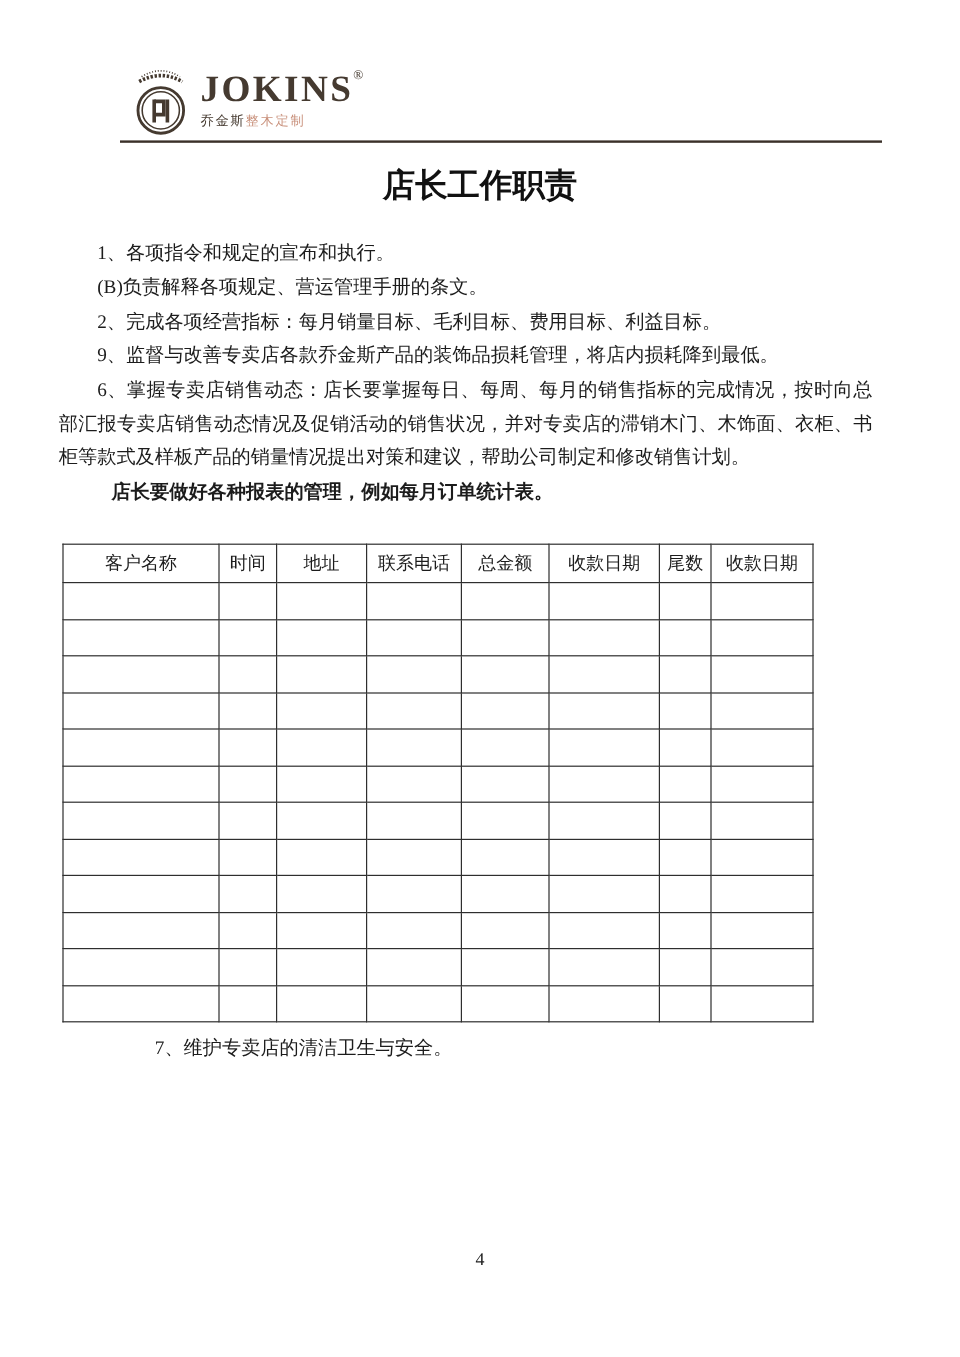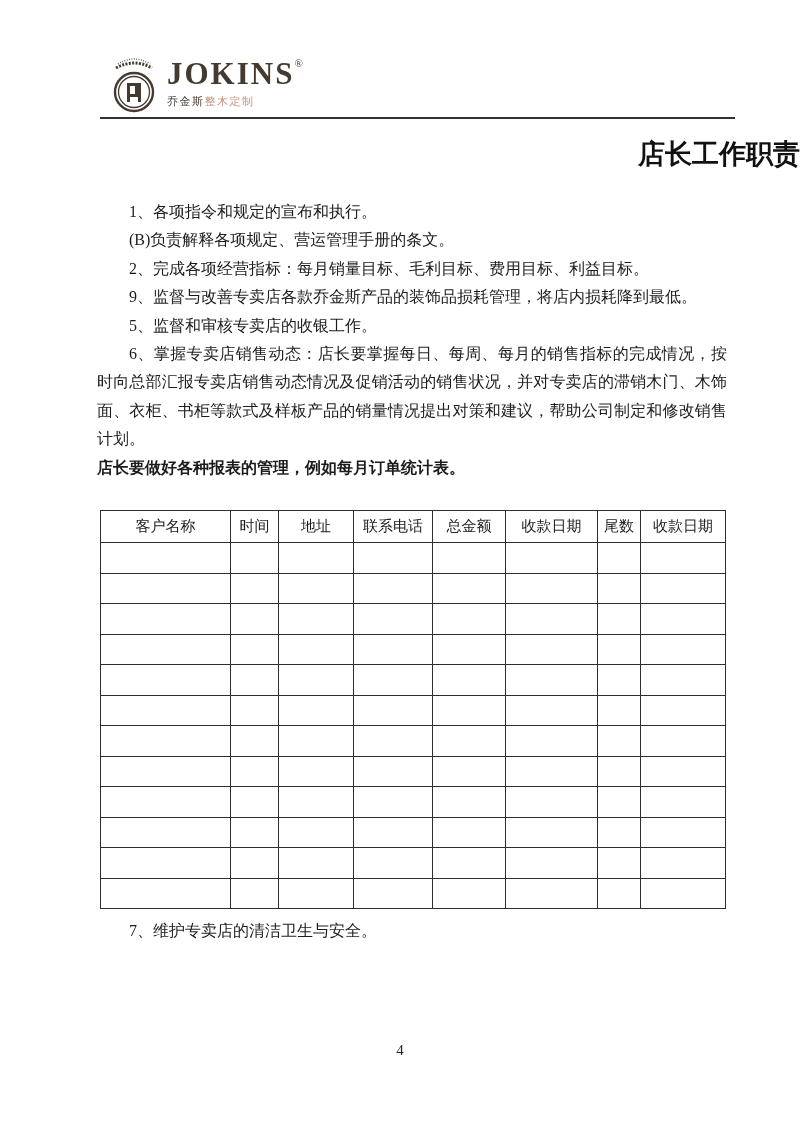--- a/index.html
+++ b/index.html
@@ -26,32 +26,32 @@
     font-size: 31px; font-weight: bold; letter-spacing: 2px;
     color: #453a30; line-height: 28px;
   }
   .brand-reg { font-size: 11px; color: #453a30; line-height: 10px; margin-top: -2px; }
   .brand-cn { font-size: 11px; letter-spacing: 1.5px; line-height: 22px; margin-top: 2px; }
   .brand-cn .cn-name { color: #453a30; }
   .brand-cn .cn-suffix { color: #c9917c; }
   
   .doc-title {
     margin-top: 18px;
-    text-align: right;
+    text-align: center;
     font-size: 27px; font-weight: bold; color: #111;
     line-height: 34px;
   }
   
-  .body-text { margin-top: 27px; padding-left: 97px; padding-right: 73px; font-family: Liberation Serif, serif; }
+  .body-text { margin-top: 27px; padding-left: 49px; padding-right: 73px; font-family: Liberation Serif, serif; }
   .body-text p {
     font-size: 16px; line-height: 28.4px;
     text-align: justify;
     text-indent: 2em;
   }
-  .body-text p.no-indent { text-indent: 0; }
+  .body-text p.no-indent { text-indent: 0; margin-left: 44px; }
   .body-text p.bold { font-weight: bold; }
   
   .order-table {
     margin: 28px 0 0 3px;
     width: 625px;
     border-collapse: collapse;
     table-layout: fixed;
   }
   .order-table td, .order-table th {
     border: 1.5px solid #2e2e2e;
@@ -111,21 +111,20 @@
     <div class="rule"></div>
   </div>
 
   <h1 class="doc-title">店长工作职责</h1>
 
   <div class="body-text">
     <p>1、各项指令和规定的宣布和执行。</p>
     <p>(B)负责解释各项规定、营运管理手册的条文。</p>
     <p>2、完成各项经营指标：每月销量目标、毛利目标、费用目标、利益目标。</p>
     <p>9、监督与改善专卖店各款乔金斯产品的装饰品损耗管理，将店内损耗降到最低。</p>
-    <p>5、监督和审核专卖店的收银工作。</p>
     <p>6、掌握专卖店销售动态：店长要掌握每日、每周、每月的销售指标的完成情况，按时向总部汇报专卖店销售动态情况及促销活动的销售状况，并对专卖店的滞销木门、木饰面、衣柜、书柜等款式及样板产品的销量情况提出对策和建议，帮助公司制定和修改销售计划。</p>
     <p class="no-indent bold">店长要做好各种报表的管理，例如每月订单统计表。</p>
 
     <table class="order-table">
       <colgroup>
         <col class="c1">
           <col class="c2">
           <col class="c3">
           <col class="c4">
         <col class="c5">

